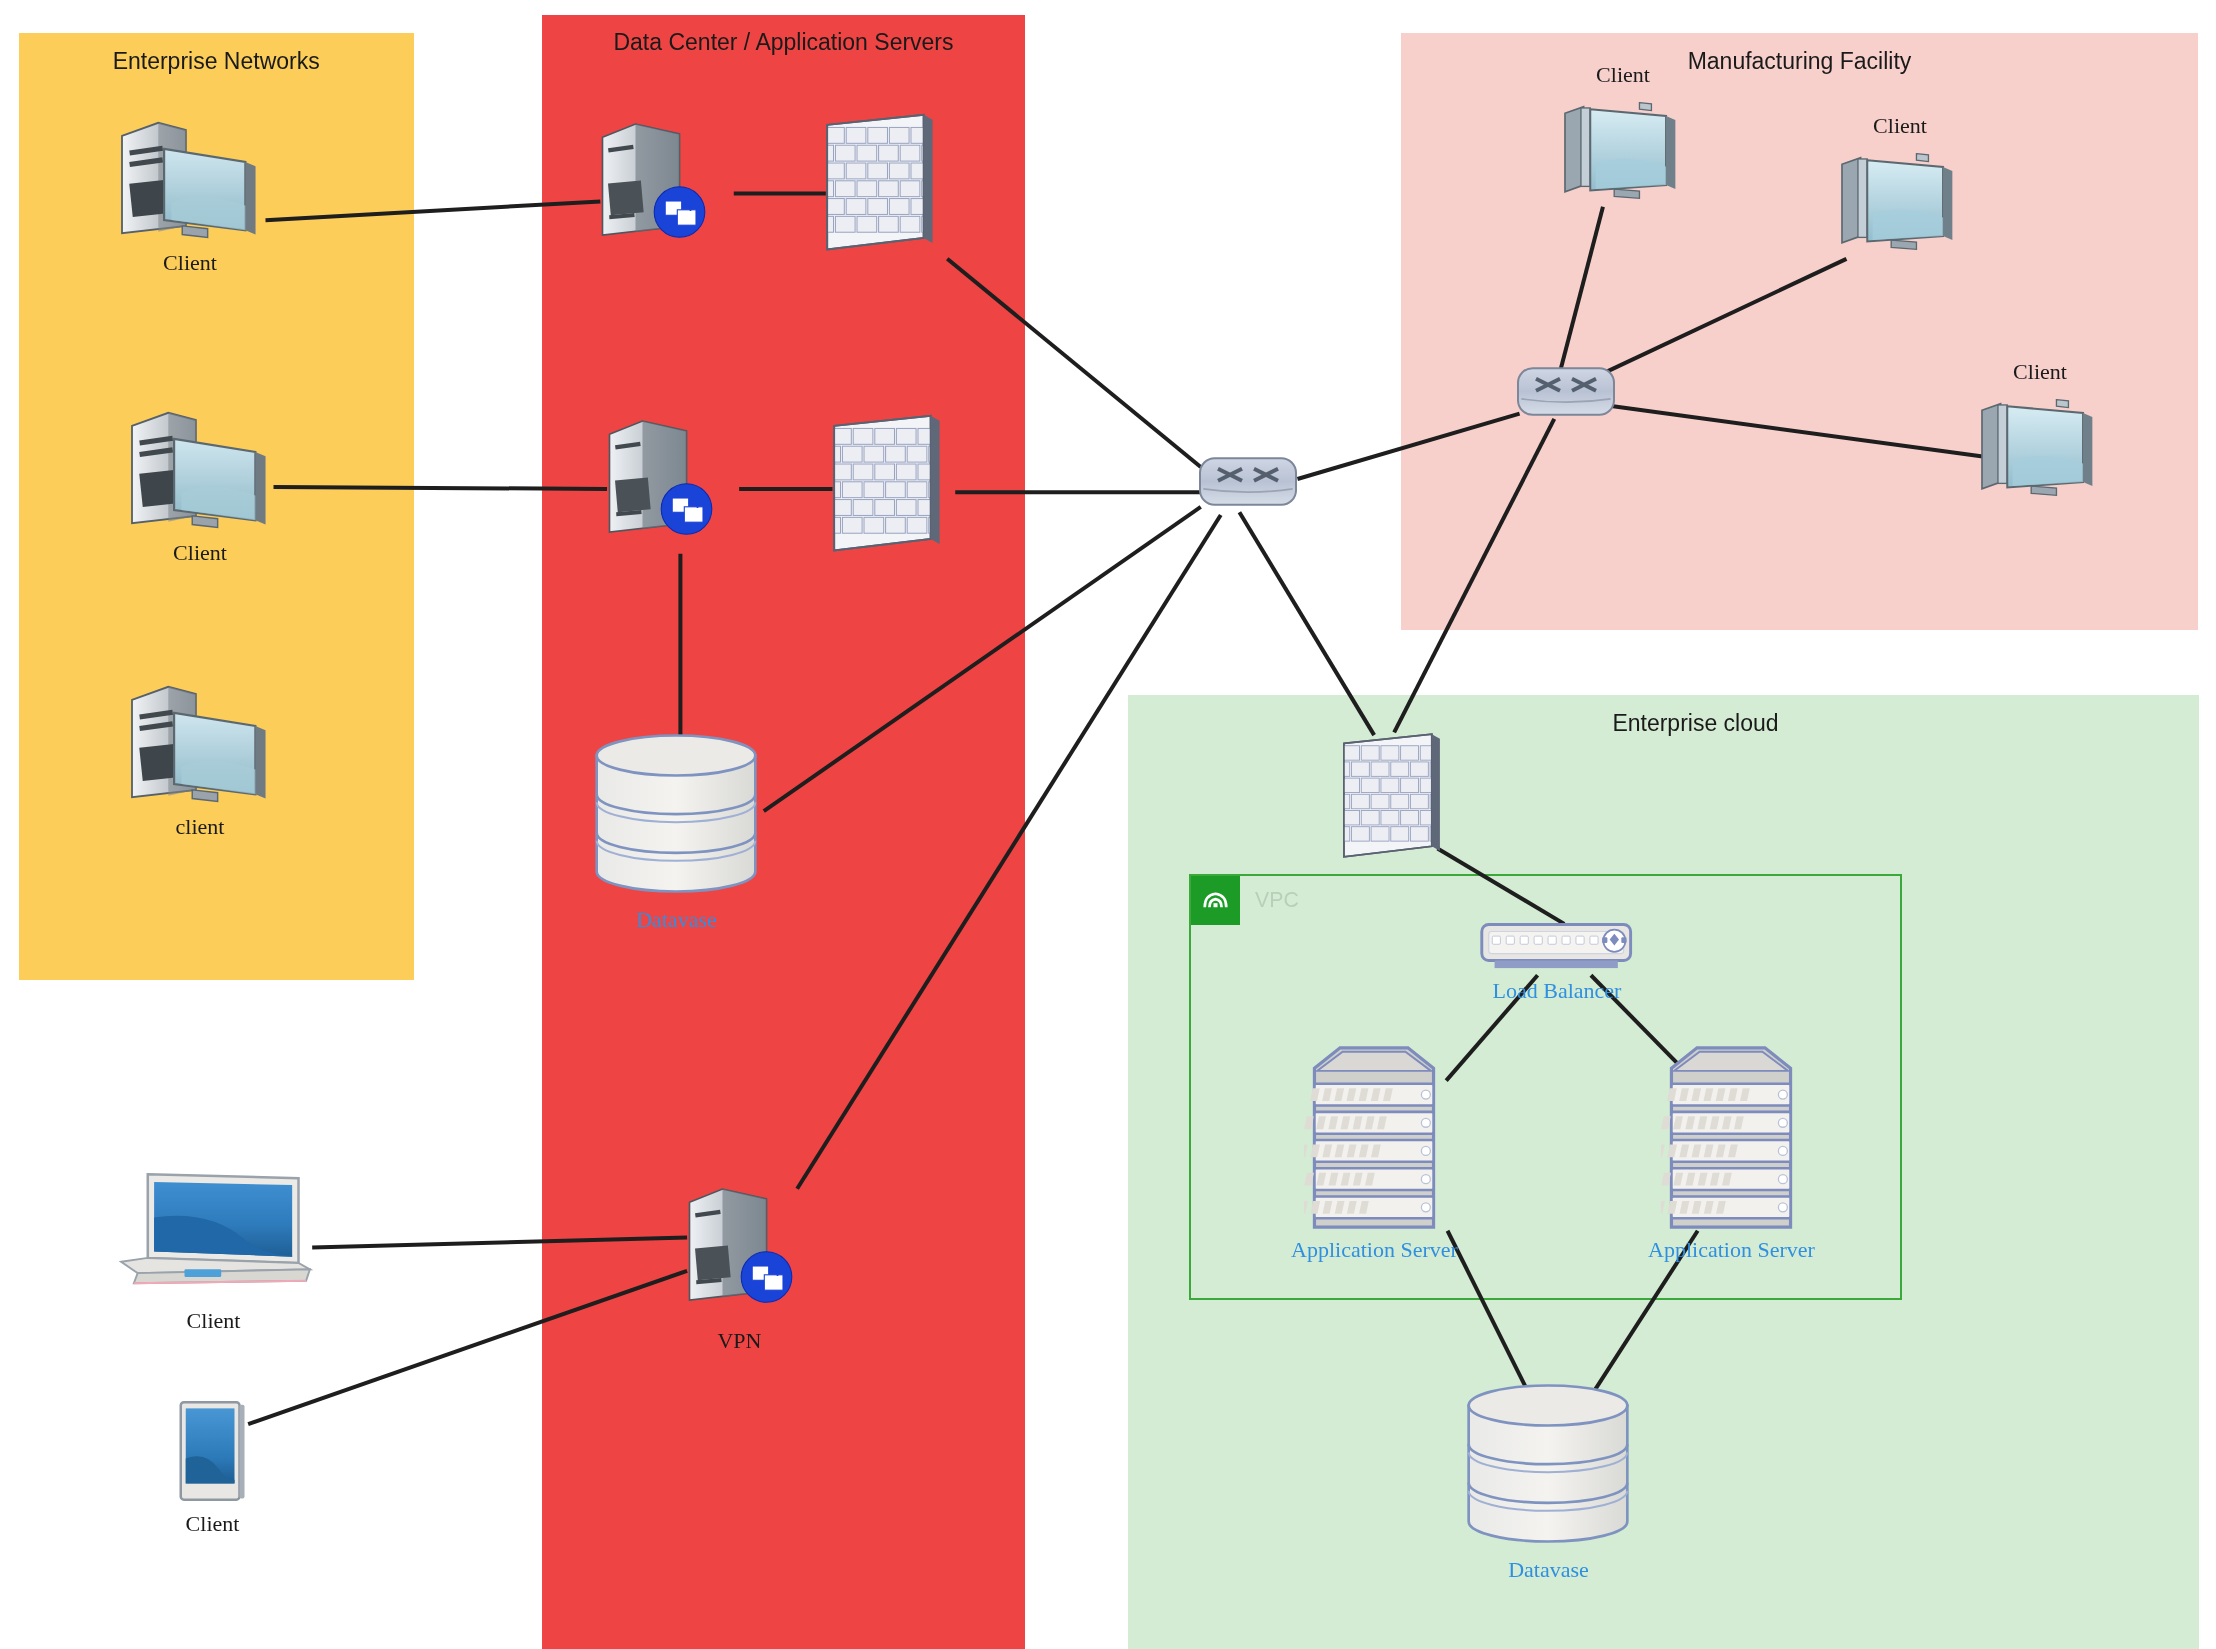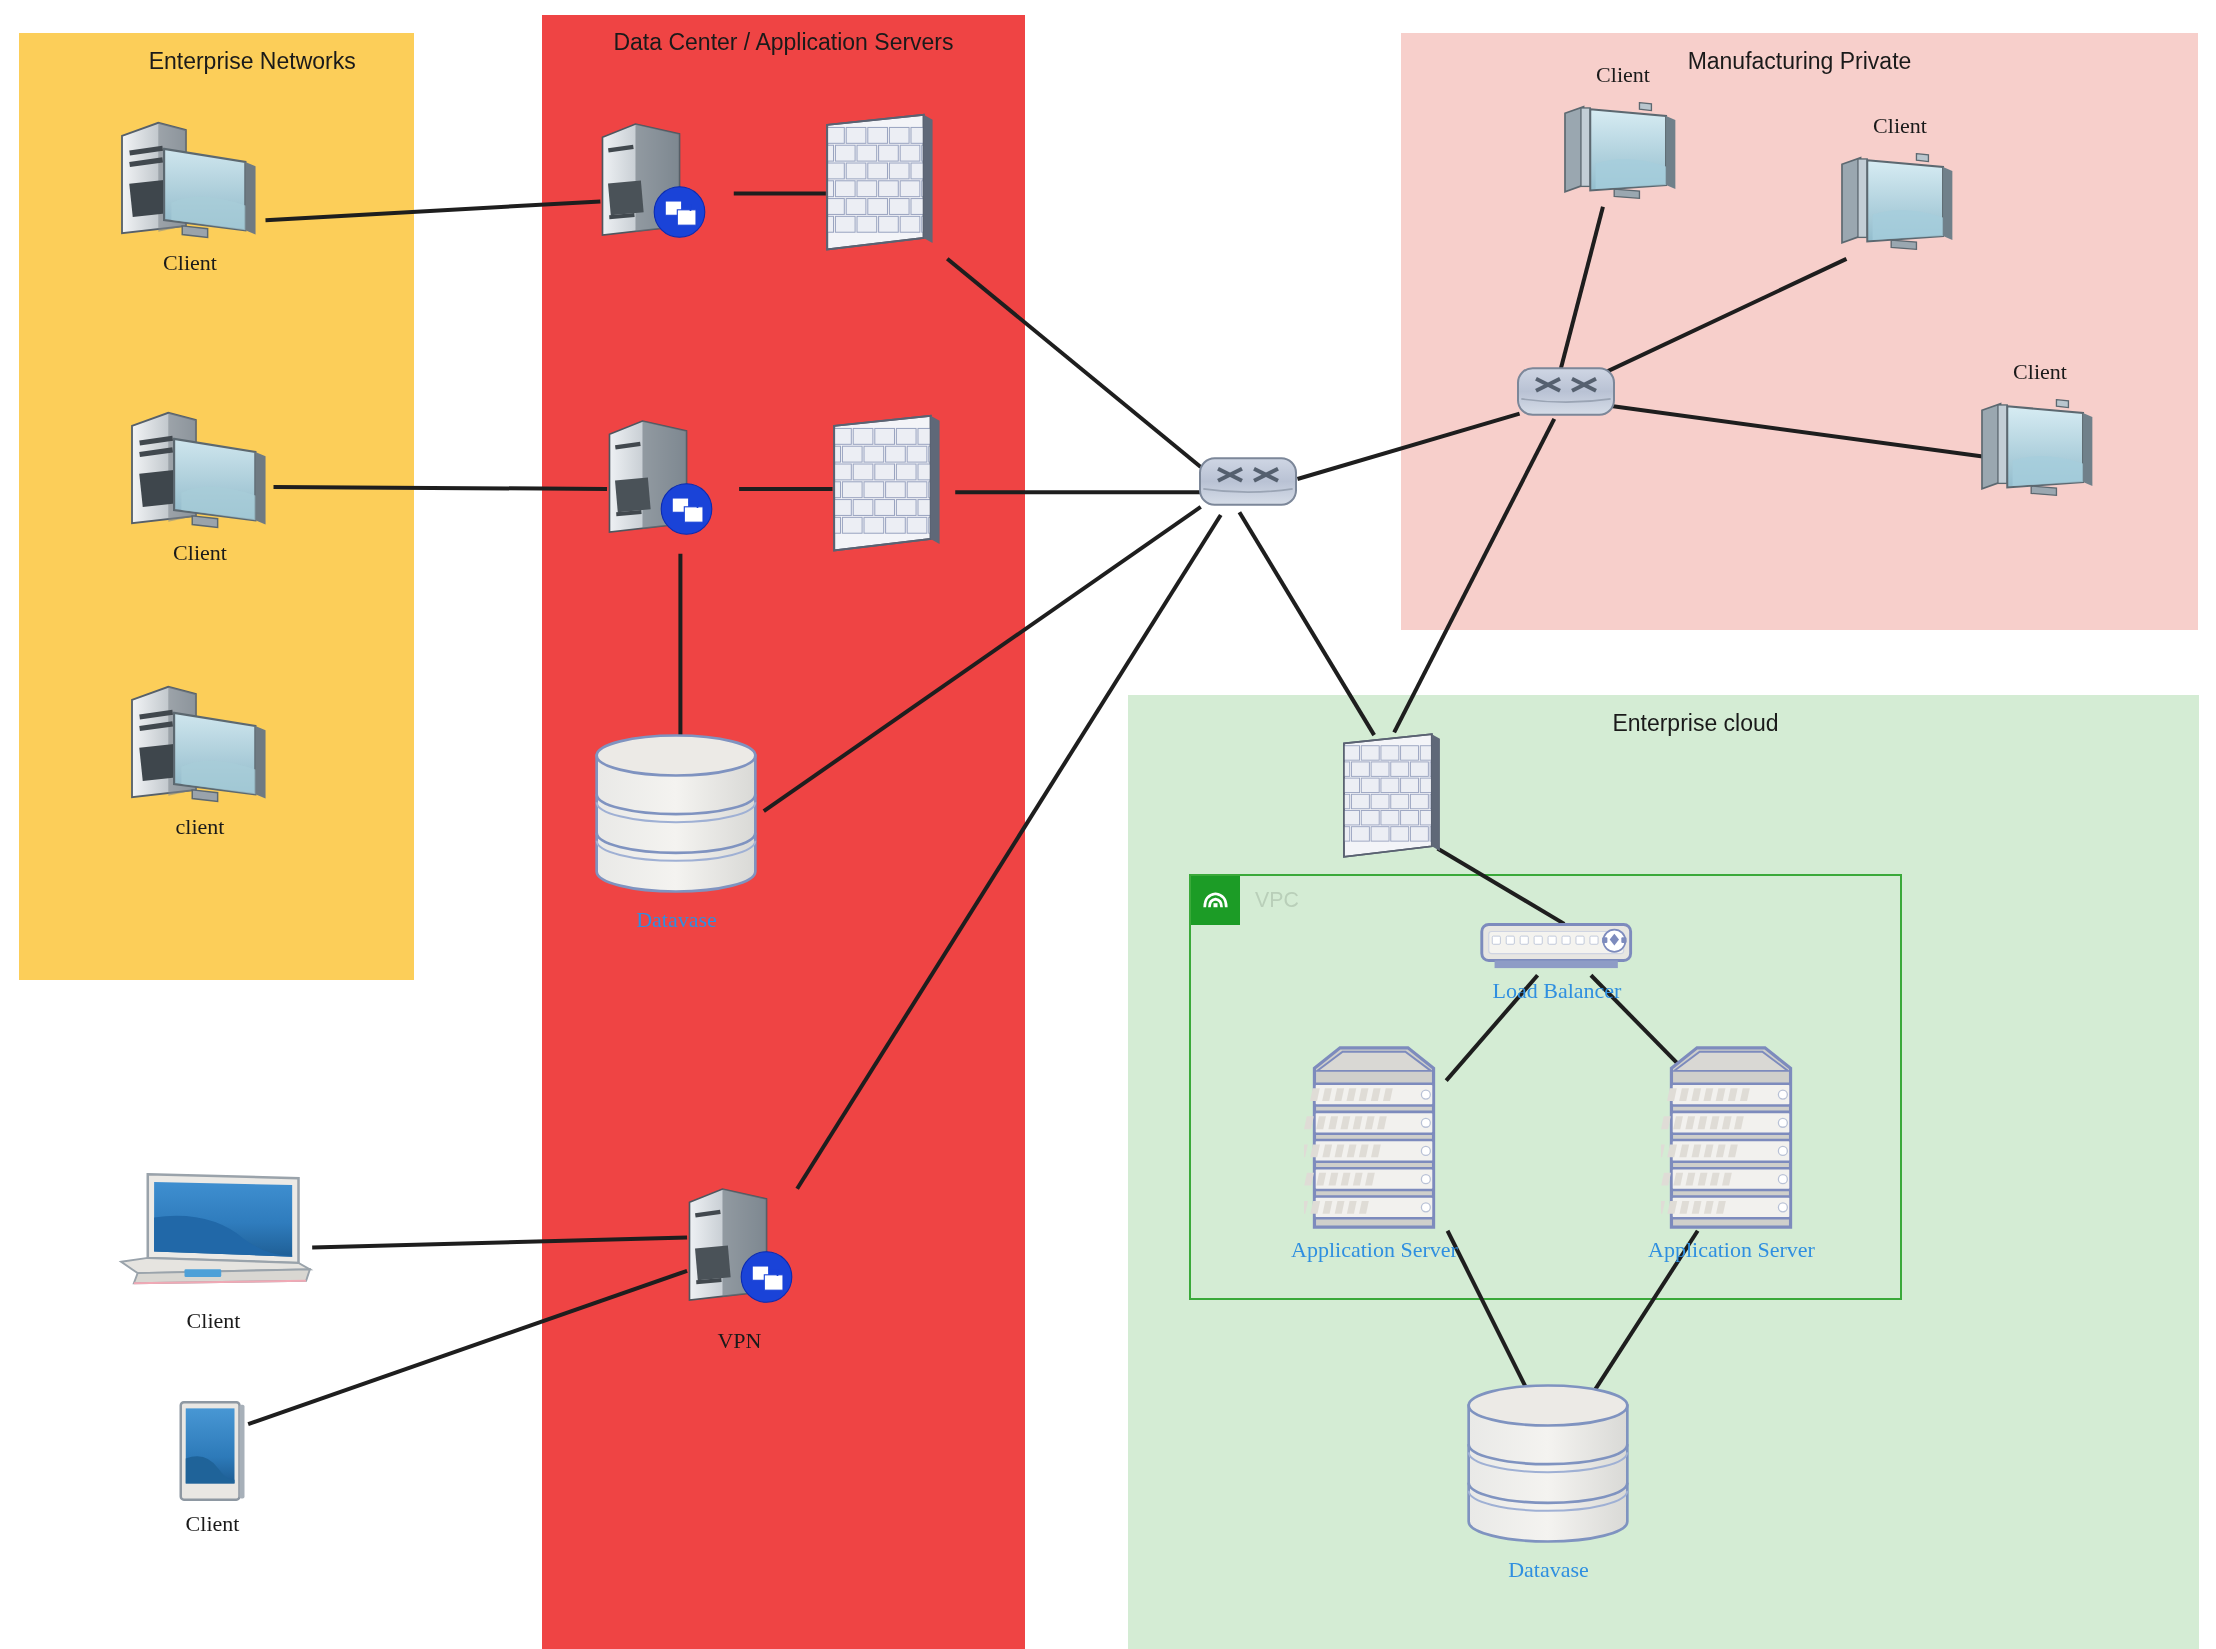--- a/index.html
+++ b/index.html
@@ -17,27 +17,27 @@
 
   .vpc-badge{position:absolute;width:49px;height:49px;background:#1c9c26;display:flex;align-items:center;justify-content:center;}
   .vpc-text{position:absolute;font-size:21.3px;color:#b9cfb9;font-family:Liberation Sans, sans-serif;}
 </style>
 </head>
 <body>
 
 <div id="stage">
 
   <div class="zone" id="zone-enterprise-networks" style="left: 18.7px; top: 33px; width: 395px; height: 947px; background: rgb(252, 206, 89);">
-    <div class="zone-title" style="top: 14.7px; padding-left: 36px;">Enterprise Networks</div>
+    <div class="zone-title" style="top: 14.7px;">Enterprise Networks</div>
   </div>
   <div class="zone" id="zone-data-center" style="left: 542px; top: 14.7px; width: 483px; height: 1635px; background: #ef4444;">
     <div class="zone-title" style="top: 14.7px;">Data Center / Application Servers</div>
   </div>
   <div class="zone" id="zone-manufacturing-facility" style="left: 1401px; top: 33px; width: 797px; height: 597px; background: rgb(247, 207, 203);">
-    <div class="zone-title" style="top: 14.7px;">Manufacturing Private</div>
+    <div class="zone-title" style="top: 14.7px;">Manufacturing Facility</div>
   </div>
   <div class="zone" id="zone-enterprise-cloud" style="left: 1128px; top: 695px; width: 1071px; height: 954px; background: rgb(212, 236, 212); padding-left: 32px;">
     <div class="zone-title" style="top: 14.7px;">Enterprise cloud</div>
   </div>
 
   <div id="vpc-box" style="position: absolute; left: 1189px; top: 874px; width: 713px; height: 426px; border: 2px solid rgb(58, 169, 58); box-sizing: border-box;">
     <div class="vpc-badge" style="left: 0px; top: 0px;">
       <svg width="35" height="35" viewBox="0 0 52 52" aria-hidden="true">
         <path d="M10 36 Q10 18 26 16 Q42 18 42 36" fill="none" stroke="#ffffff" stroke-width="4"></path>
         <path d="M17 36 Q17 25 26 24 Q35 25 35 36" fill="none" stroke="#ffffff" stroke-width="4"></path>

